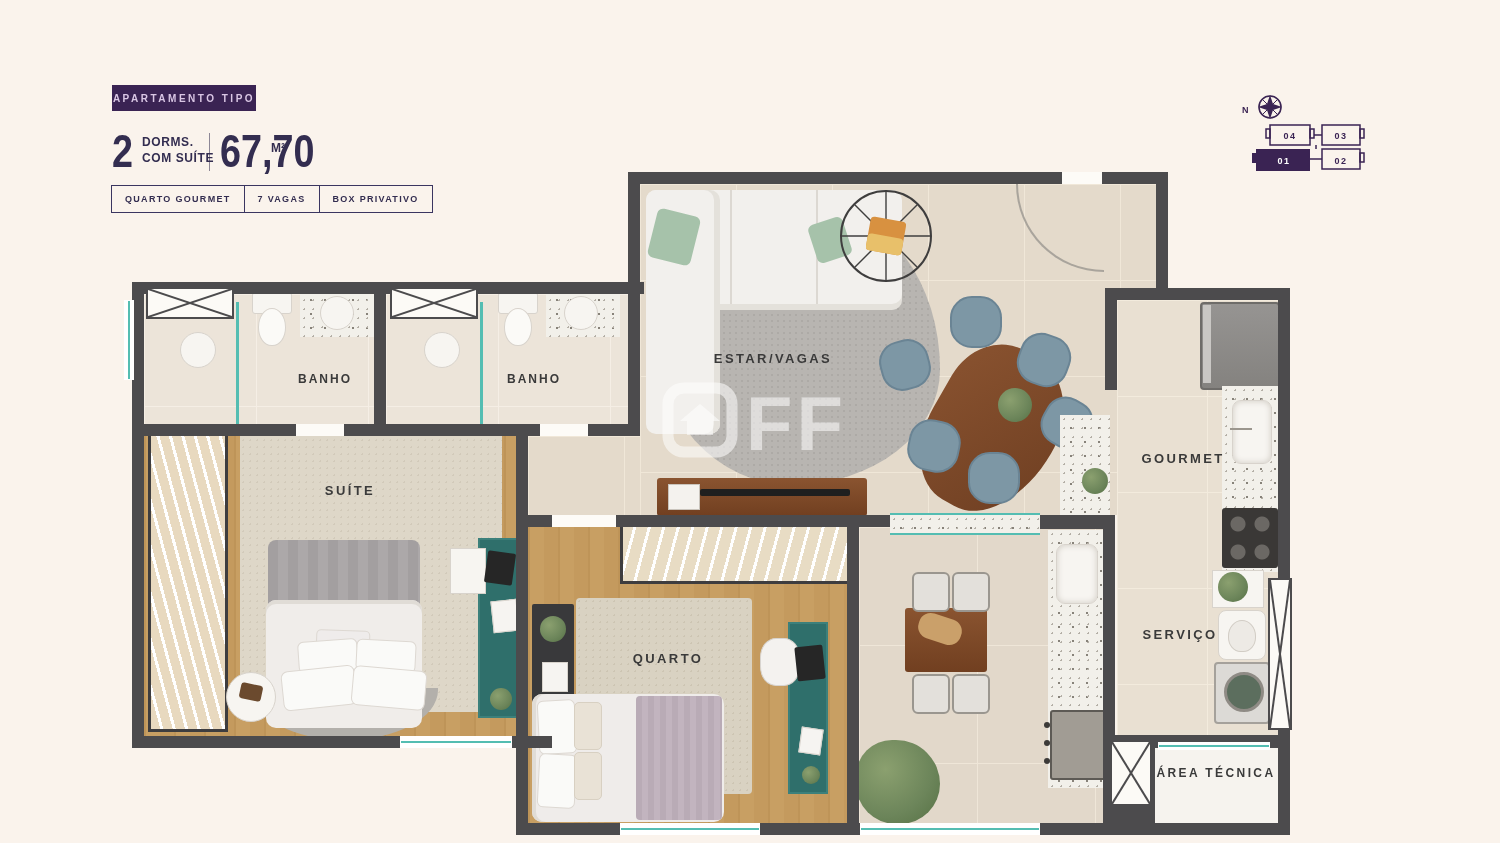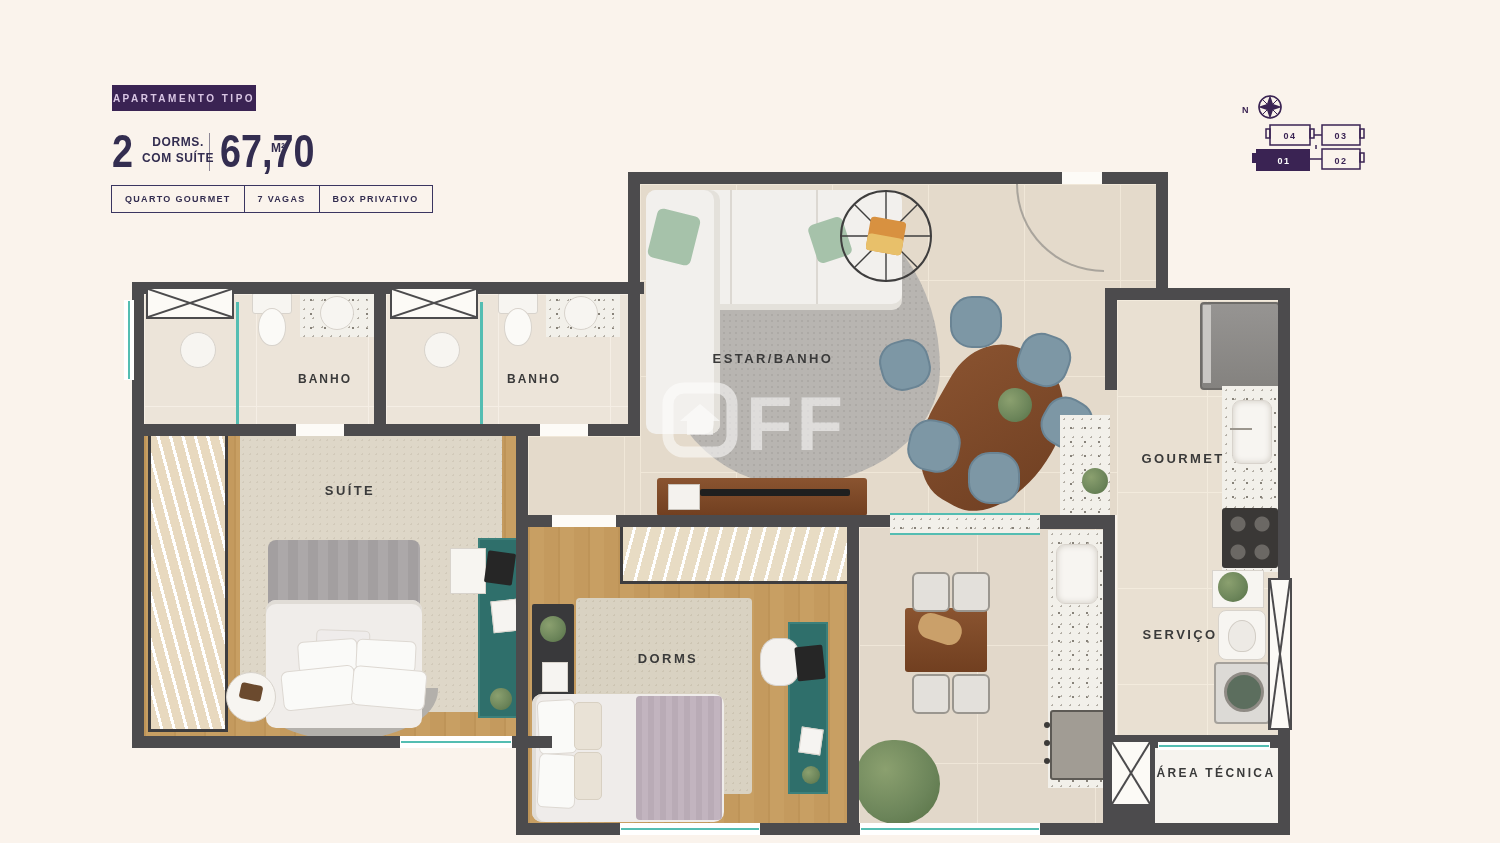--- a/index.html
+++ b/index.html
@@ -45,21 +45,21 @@
   .whitebox{background:#F7F5F1;border:1px solid #D8D3CC;}
 </style>
 </head>
 <body>
 
 <div id="stage">
 
   <div class="abs badge" style="left:112px;top:85px;width:144px;height:26px;">APARTAMENTO TIPO</div>
 
   <div class="abs bignum" style="left:112px;top:128px;">2</div>
-  <div class="abs stacked" style="left:142px;top:134px;text-align:center;">
+  <div class="abs stacked" style="left:142px;top:134px;">
     <div>DORMS.</div>
     <div>COM SUÍTE</div>
   </div>
   <div class="abs vdiv" style="left:209px;top:133px;height:38px;"></div>
   <div class="abs bignum" style="left:220px;top:128px;">67,70</div>
   <div class="abs unit-sup" style="left:271px;top:141px;">M²</div>
 
   <div class="abs tags" style="left:112px;top:185px;">
     <div class="tag">QUARTO GOURMET</div>
     <div class="tag">7 VAGAS</div>
@@ -288,25 +288,25 @@
         <line x1="20" y1="0" x2="0" y2="148" stroke="#4C4B4D" stroke-width="2"></line>
       </svg>
   </div>
   <div class="abs xbox" style="left:1110px;top:740px;width:38px;height:62px;">
     <svg viewBox="0 0 38 62" preserveAspectRatio="none">
         <line x1="0" y1="0" x2="38" y2="62" stroke="#4C4B4D" stroke-width="2"></line>
         <line x1="38" y1="0" x2="0" y2="62" stroke="#4C4B4D" stroke-width="2"></line>
       </svg>
   </div>
 
-  <div class="abs rlabel" style="left:688px;top:349px;width:170px;">ESTAR/BANHO</div>
+  <div class="abs rlabel" style="left:688px;top:349px;width:170px;">ESTAR/VAGAS</div>
   <div class="abs rlabel sm" style="left:265px;top:370px;width:120px;">BANHO</div>
   <div class="abs rlabel sm" style="left:474px;top:370px;width:120px;">BANHO</div>
   <div class="abs rlabel" style="left:290px;top:481px;width:120px;">SUÍTE</div>
-  <div class="abs rlabel" style="left:608px;top:649px;width:120px;">DORMS</div>
+  <div class="abs rlabel" style="left:608px;top:649px;width:120px;">QUARTO</div>
   <div class="abs rlabel" style="left:1125px;top:449px;width:116px;">GOURMET</div>
   <div class="abs rlabel" style="left:1122px;top:625px;width:116px;">SERVIÇO</div>
   <div class="abs rlabel" style="left:1146px;top:764px;width:140px;font-size:12px;">ÁREA TÉCNICA</div>
 
   <svg class="abs" style="left:660px;top:378px;opacity:.55;z-index:7;" width="210" height="88">
     <rect x="8" y="10" width="64" height="64" rx="16" fill="none" stroke="#FFFFFF" stroke-width="11"></rect>
     <path d="M40 26 L60 43 H53 V57 H27 V43 H20 Z" fill="#FFFFFF"></path>
     <text x="86" y="72" font-size="76" font-weight="bold" letter-spacing="4" fill="#FFFFFF" font-family="Liberation Sans, sans-serif">FF</text>
   </svg>
 

